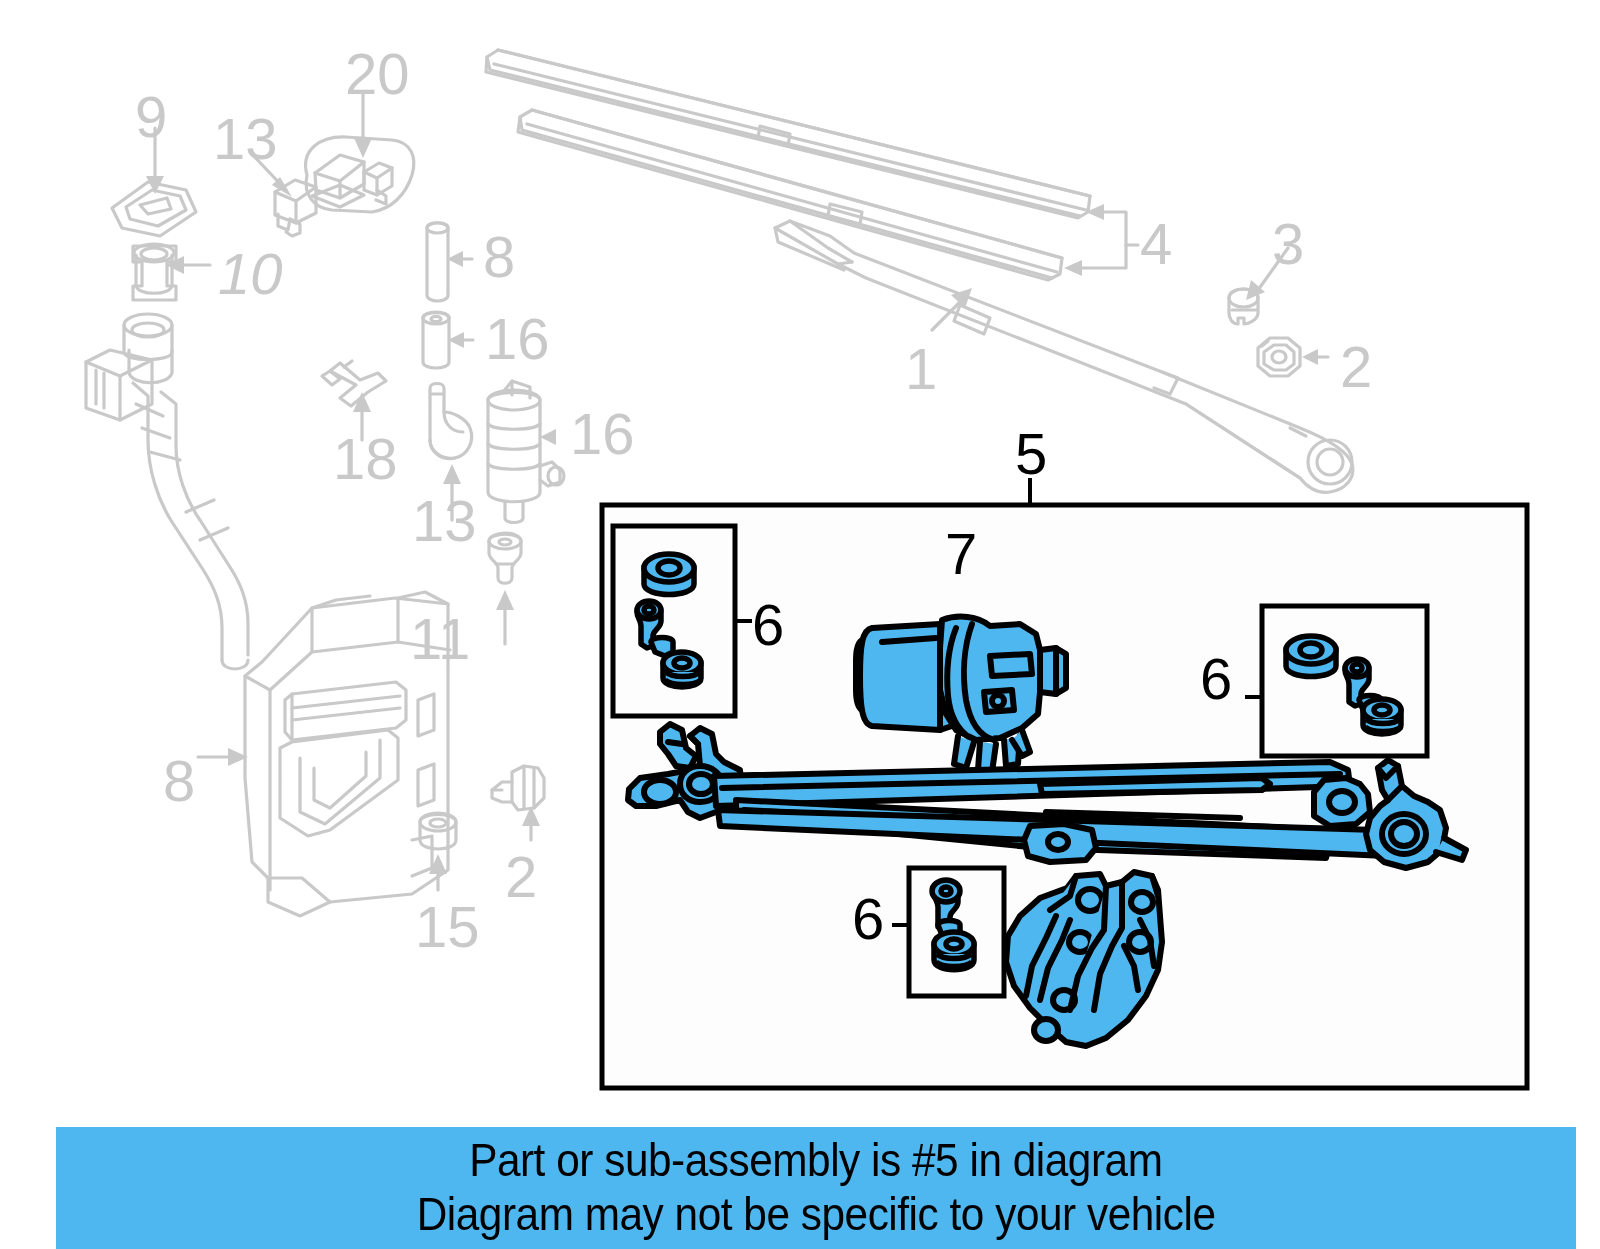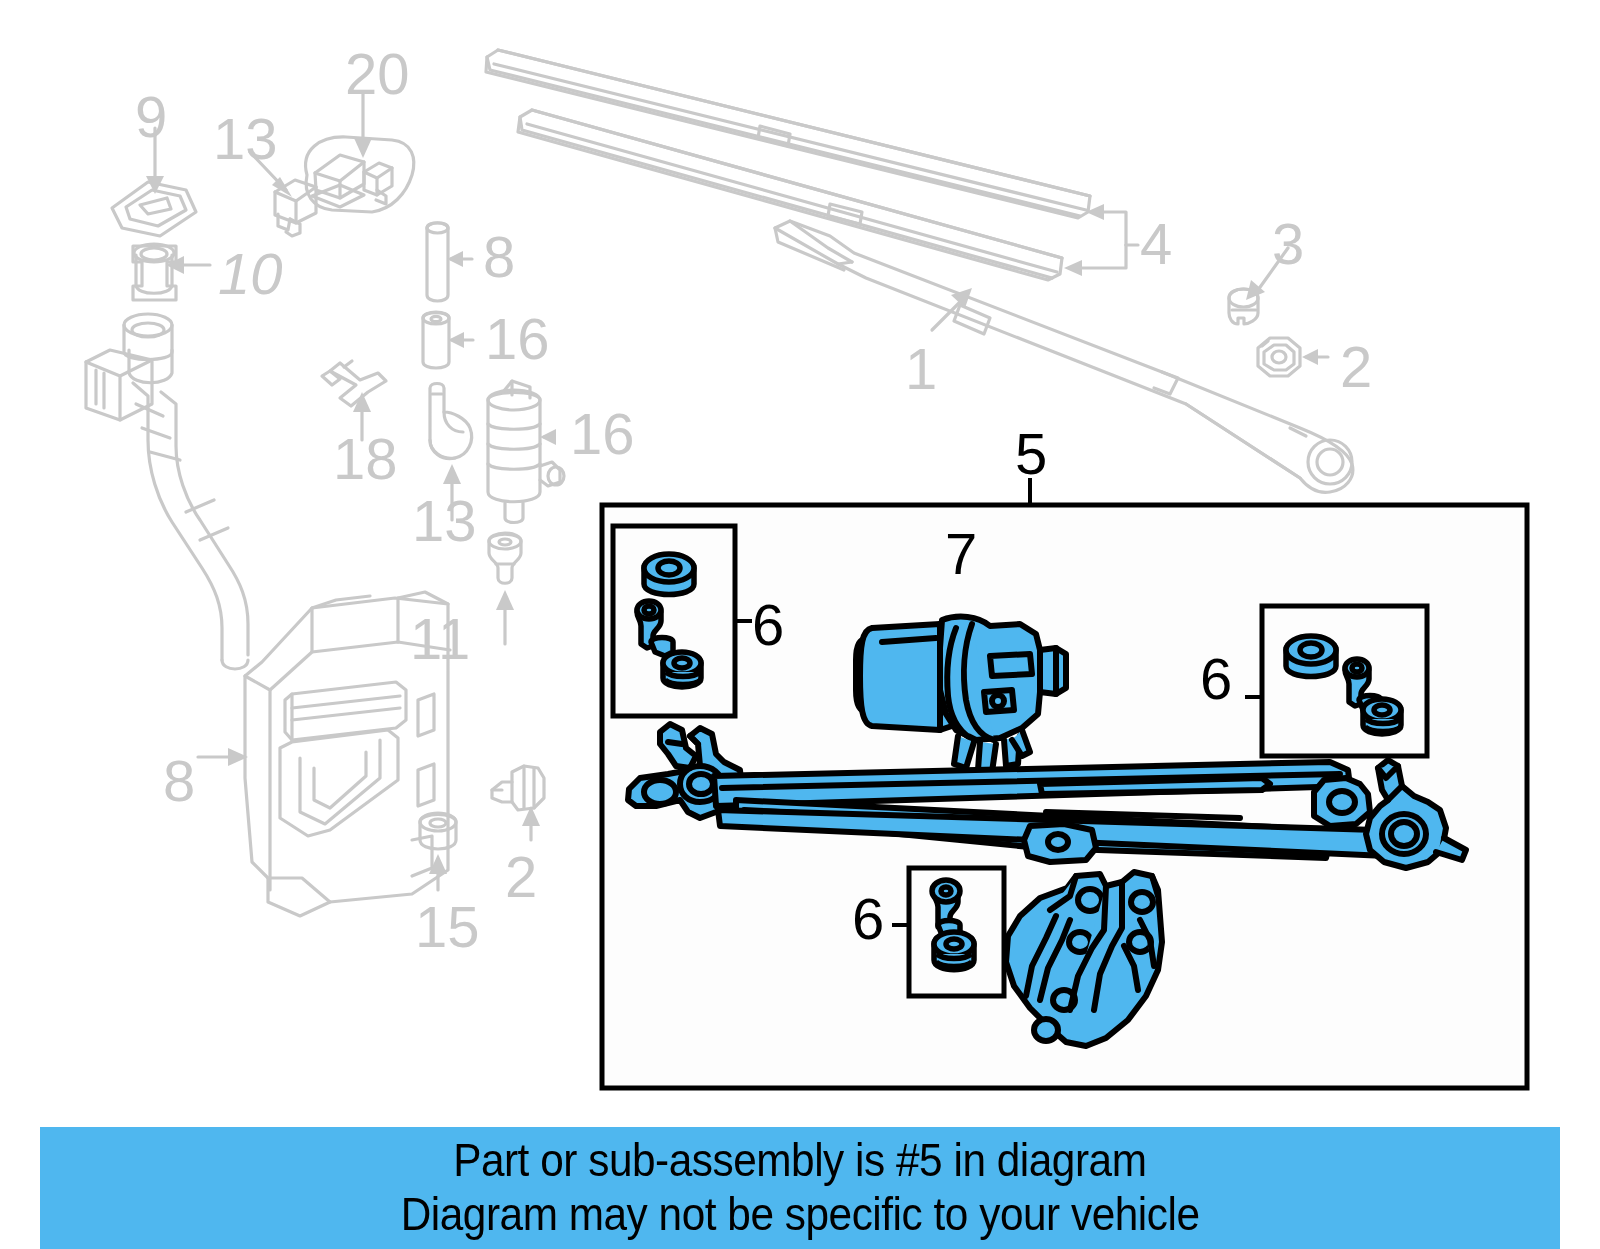--- a/index.html
+++ b/index.html
@@ -34,21 +34,21 @@
   .callout-dim {
     color: #c9c9c9;
     font-size: 58px;
   }
   .callout-hot {
     color: #000000;
     font-size: 58px;
   }
   #notice-banner {
     position: absolute;
-    left: 40px;
+    left: 56px;
     top: 1127px;
     width: 1520px;
     height: 122px;
     background: #4FB7EF;
     display: flex;
     flex-direction: column;
     align-items: center;
     justify-content: center;
     box-sizing: border-box;
   }

